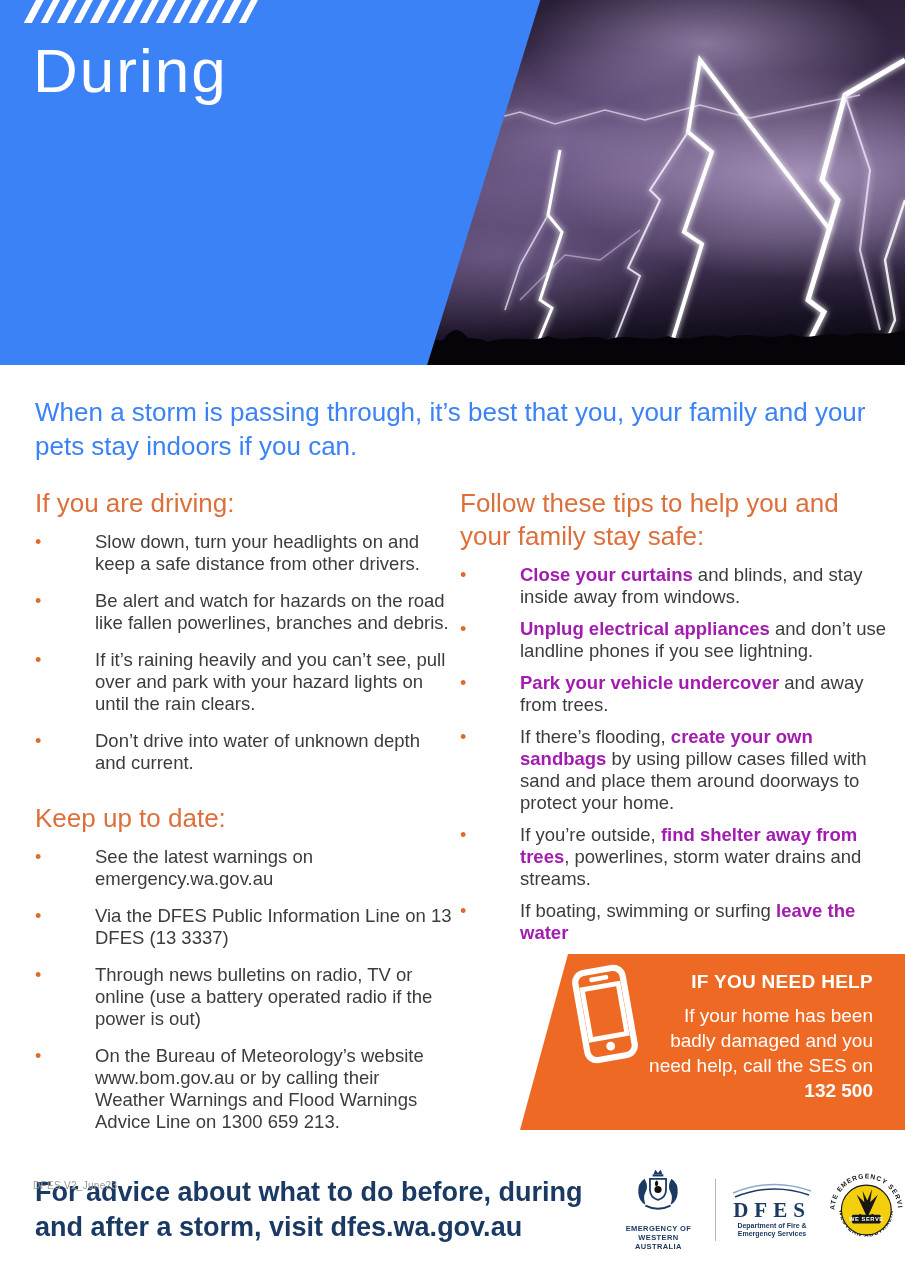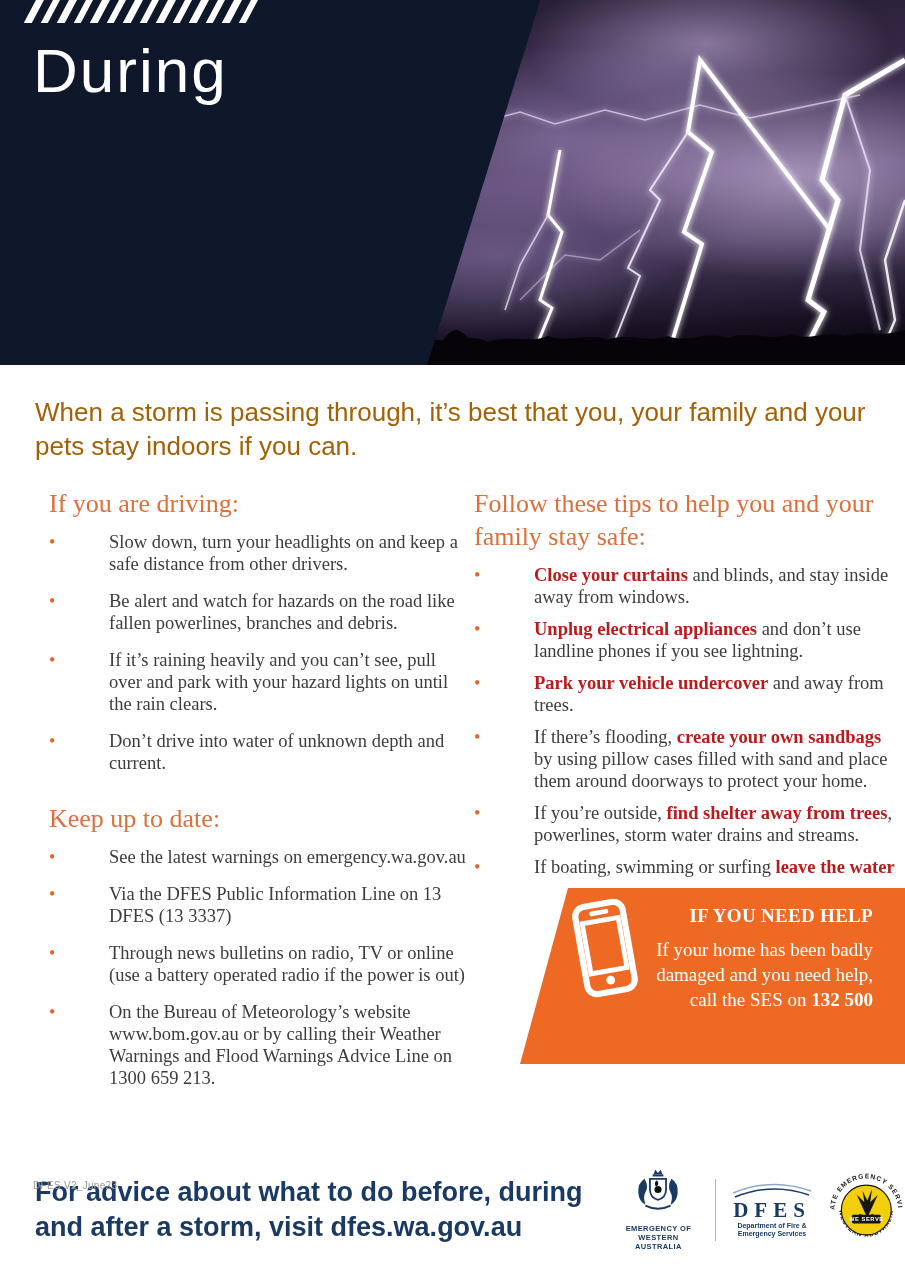--- a/index.html
+++ b/index.html
@@ -17,48 +17,48 @@
     background:
       radial-gradient(ellipse 260px 110px at 78% 12%, rgba(203,182,226,.55), transparent 70%),
       radial-gradient(ellipse 340px 150px at 88% 48%, rgba(226,208,244,.55), transparent 70%),
       radial-gradient(ellipse 300px 130px at 62% 38%, rgba(168,146,198,.5), transparent 72%),
       radial-gradient(ellipse 260px 120px at 55% 70%, rgba(140,120,170,.45), transparent 70%),
       radial-gradient(ellipse 200px 90px at 70% 22%, rgba(70,55,95,.8), transparent 75%),
       linear-gradient(176deg, #241a31 0%, #352846 28%, #57436d 52%, #493a5e 68%, #171021 88%, #050308 100%);
   }
   .storm-photo svg { position:absolute; inset:0; }
   .header-orange {
-    position:absolute; inset:0; background:#0f172a;
+    position:absolute; inset:0; background:#3b82f6;
     clip-path:polygon(0 0, 59.7% 0, 47.2% 100%, 0 100%);
   }
   .stripes { position:absolute; left:36px; top:0; height:23px; display:flex; gap:9px;
     transform:skewX(-28deg); transform-origin:top left; }
   .stripes i { display:block; width:7.5px; height:23px; background:#ffffff; }
   .title-block { position:absolute; left:33px; top:38px; color:#ffffff; }
   .title-light { font-size:62px; font-weight:400; letter-spacing:2px; line-height:66px; }
   .title-bold  { font-size:62px; font-weight:700; letter-spacing:1px; line-height:66px; }
 
   
   .intro {
     margin:30px 35px 0 35px; width:835px;
-    color:#a16207; font-size:26px; line-height:34px; font-weight:500;
-  }
-
-  
-  .columns { display:flex; margin-top:24px; padding-left:49px;font-family:Liberation Serif, serif; }
+    color:#3b82f6; font-size:26px; line-height:34px; font-weight:500;
+  }
+
+  
+  .columns { display:flex; margin-top:24px; padding-left:35px; }
   .col-left { width:425px; flex:0 0 425px; }
   .col-right { flex:1; padding-left:0; }
   .section-heading { color:#DC6F3A; font-size:26px; line-height:33px; font-weight:500; margin-bottom:11px; }
   .col-right .section-heading { width:430px; }
   ul.bullets { list-style:none; }
   li.bullet { display:flex; font-size:18.5px; line-height:22px; color:#3C3C3B; margin-bottom:10px; }
   .col-left li.bullet { margin-bottom:15px; }
   .dot { flex:0 0 16px; width:16px; color:#E06A2B; font-size:18px; line-height:22px; }
   .li-text { flex:1; padding-right:8px;margin-left:44px; }
-  .li-text b { font-weight:700; color:#b91c1c; }
+  .li-text b { font-weight:700; color:#a21caf; }
   .section-gap { margin-top:28px; }
   .col-right .li-text { max-width:420px; }
 
   
   .help-box {
     position:relative; margin-left:auto; 
     width:385px; height:176px; background:#EE6A24; color:#fff;
     clip-path:polygon(48px 0, 100% 0, 100% 100%, 0 100%);
     padding:17px 32px 0 118px; text-align:right;
   }

